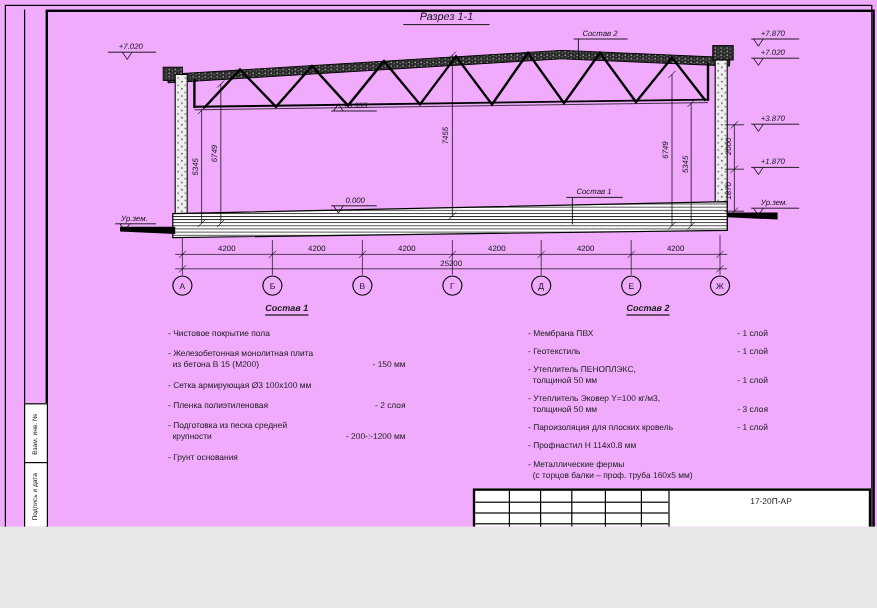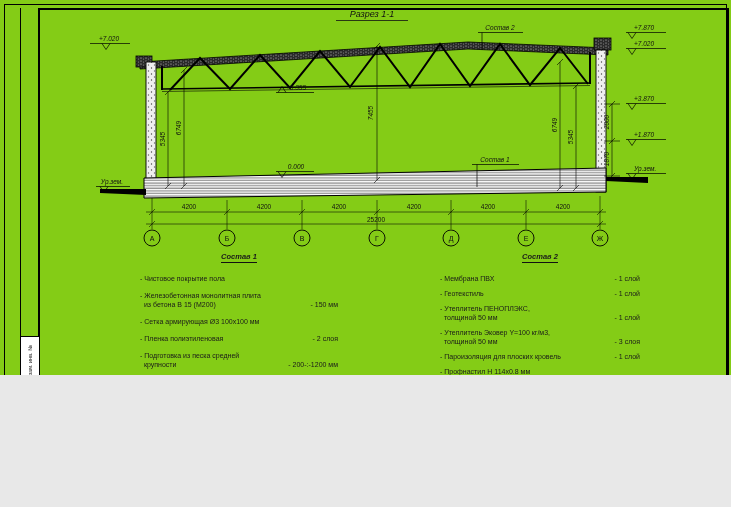--- a/index.html
+++ b/index.html
@@ -1,16 +1,16 @@
 <!DOCTYPE html>
 <html><head>
 <meta charset="utf-8">
 <style>
   html,body{margin:0;padding:0;background:#e8e8e8;}
-  .page{position:relative;width:731px;height:375px;background:#84cc16;overflow:hidden;
+  .page{position:relative;width:731px;height:439px;background:#f0abfc;overflow:hidden;
         font-family:"Liberation Sans",sans-serif;color:#111;}
   .outer-border{position:absolute;left:4px;top:4px;width:721px;height:497px;border:1px solid #000;}
   .main-frame{position:absolute;left:38px;top:8px;width:687px;height:491px;border:2px solid #000;}
   .left-edge-line{position:absolute;left:20px;top:8px;width:0;height:492px;border-left:1px solid #000;}
   .strip-cell{position:absolute;left:20px;width:18px;border:1px solid #000;display:flex;align-items:center;justify-content:center;background:#fff;}
   .strip-cell span{transform:rotate(-90deg);white-space:nowrap;font-size:5.5px;color:#222;}
   svg{position:absolute;left:0;top:0;}
   svg text{fill:#111;}
   .t{font-family:"Liberation Sans",sans-serif;}
   .i{font-style:italic;}

